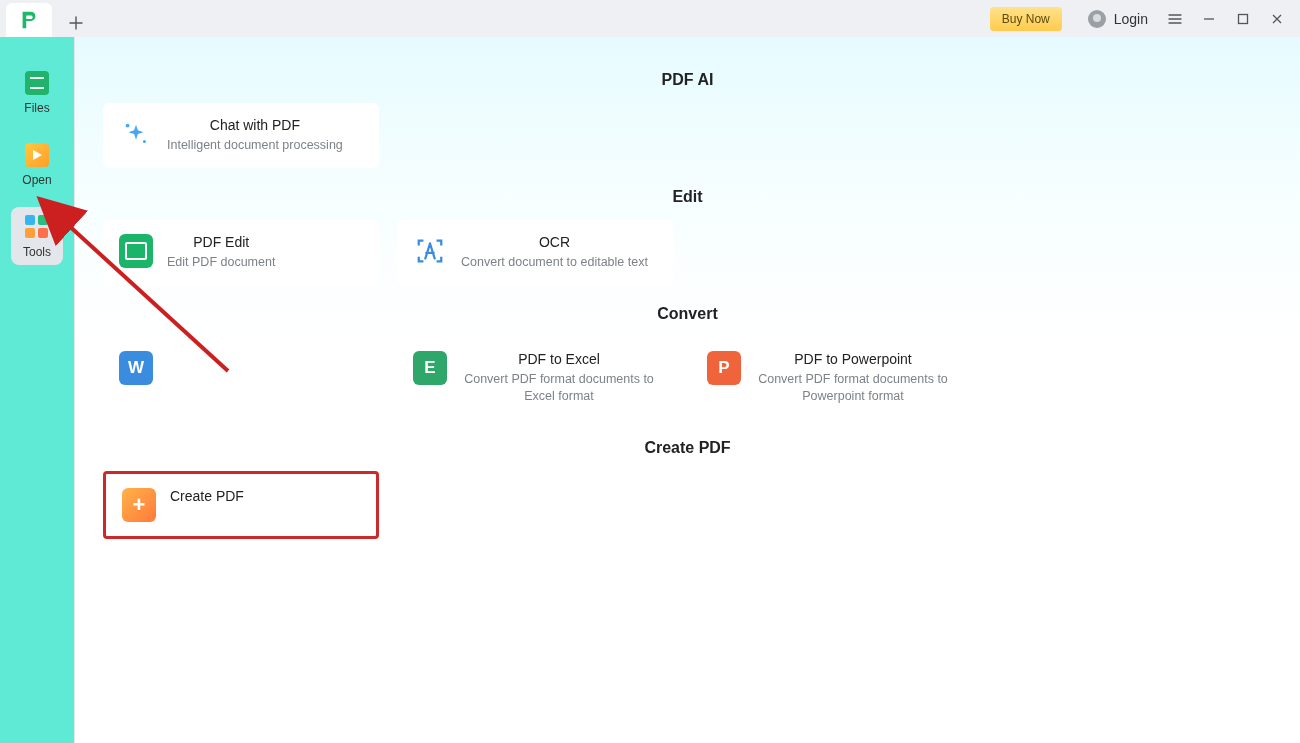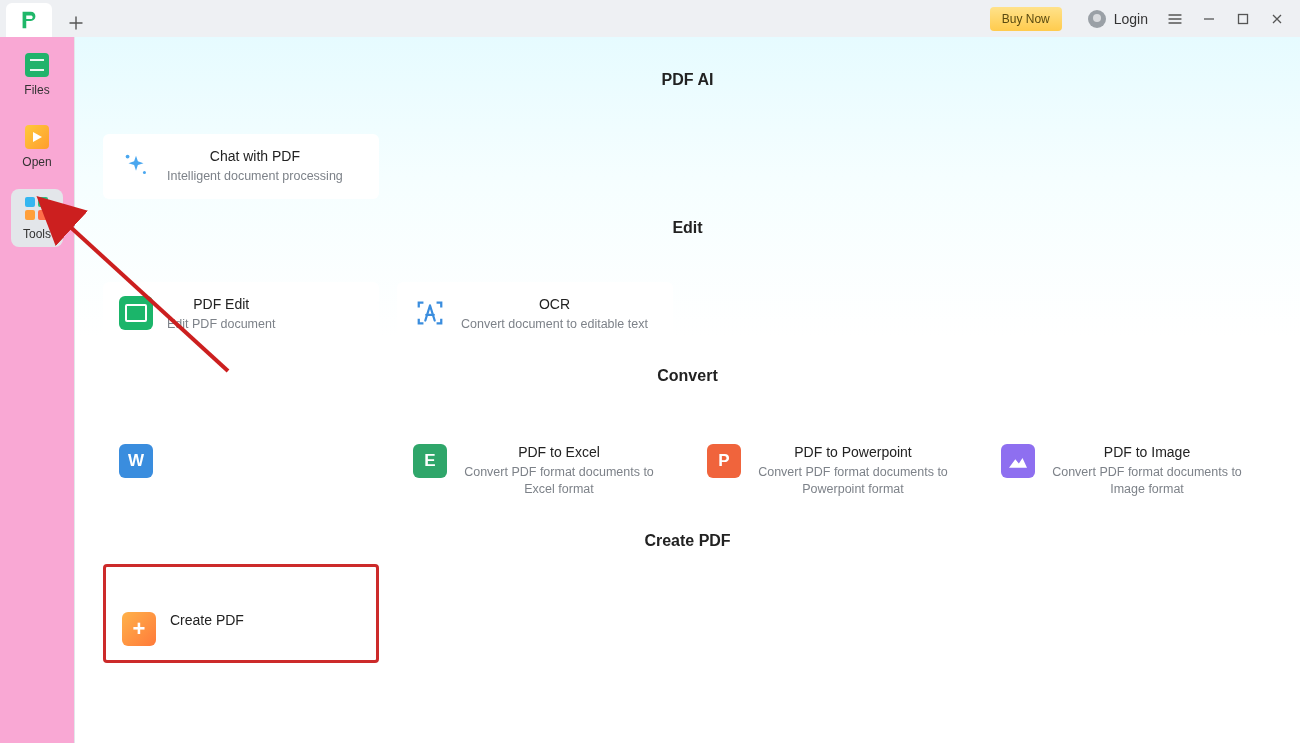--- a/index.html
+++ b/index.html
@@ -53,22 +53,22 @@
 .win-btn {
   width: 34px; height: 30px;
   display: flex; align-items: center; justify-content: center;
   color: #444; cursor: pointer;
 }
 .win-btn svg { width: 14px; height: 14px; }
 
 .body-row { display: flex; height: 706px; }
 .sidebar {
   width: 74px;
-  background: #f9a8d4;
-  padding-top: 8px;
+  background: #5eead4;
+  padding-top: 26px;
   display: flex; flex-direction: column; align-items: center;
 }
 .side-item {
   width: 52px;
   display: flex; flex-direction: column; align-items: center;
   padding: 8px 0 6px;
   margin-bottom: 14px;
   border-radius: 8px;
   cursor: pointer;
 }
@@ -93,21 +93,20 @@
 }
 .section-title { font-size: 16px; font-weight: 700; color: #222; margin: 8px 0 14px; }
 .card-row { display: flex; flex-wrap: wrap; gap: 18px; margin-bottom: 20px; }
 .card {
   background: #fff;
   border-radius: 6px;
   width: 276px;
   padding: 14px 16px;
   display: flex; gap: 14px;
   cursor: pointer;
-  margin-top: 31px;
 }
 .card-icon {
   width: 34px; height: 34px; min-width:34px;
   border-radius: 6px;
   display:flex; align-items:center; justify-content:center;
 }
 .card-texts { display:flex; flex-direction:column; gap:4px; }
 .card-title { font-size: 14px; color: #222; }
 .card-desc { font-size: 12.5px; color: #7d8289; line-height:1.35; }
 
@@ -266,27 +265,20 @@
           <div class="card-texts">
             <div class="card-title">PDF to Excel</div>
             <div class="card-desc">Convert PDF format documents to Excel format</div>
           </div>
         </div>
         <div class="card">
           <div class="card-icon ic-ppt"></div>
           <div class="card-texts">
             <div class="card-title">PDF to Powerpoint</div>
             <div class="card-desc">Convert PDF format documents to Powerpoint format</div>
-          </div>
-        </div>
-        <div class="card">
-          <div class="card-icon ic-img"></div>
-          <div class="card-texts">
-            <div class="card-title">PDF to Image</div>
-            <div class="card-desc">Convert PDF format documents to Image format</div>
           </div>
         </div>
       </div>
 
       <div class="section-title">Create PDF</div>
       <div class="card-row">
         <div class="highlight-box">
           <div class="card" style="width:270px">
             <div class="card-icon ic-create"></div>
             <div class="card-texts">

